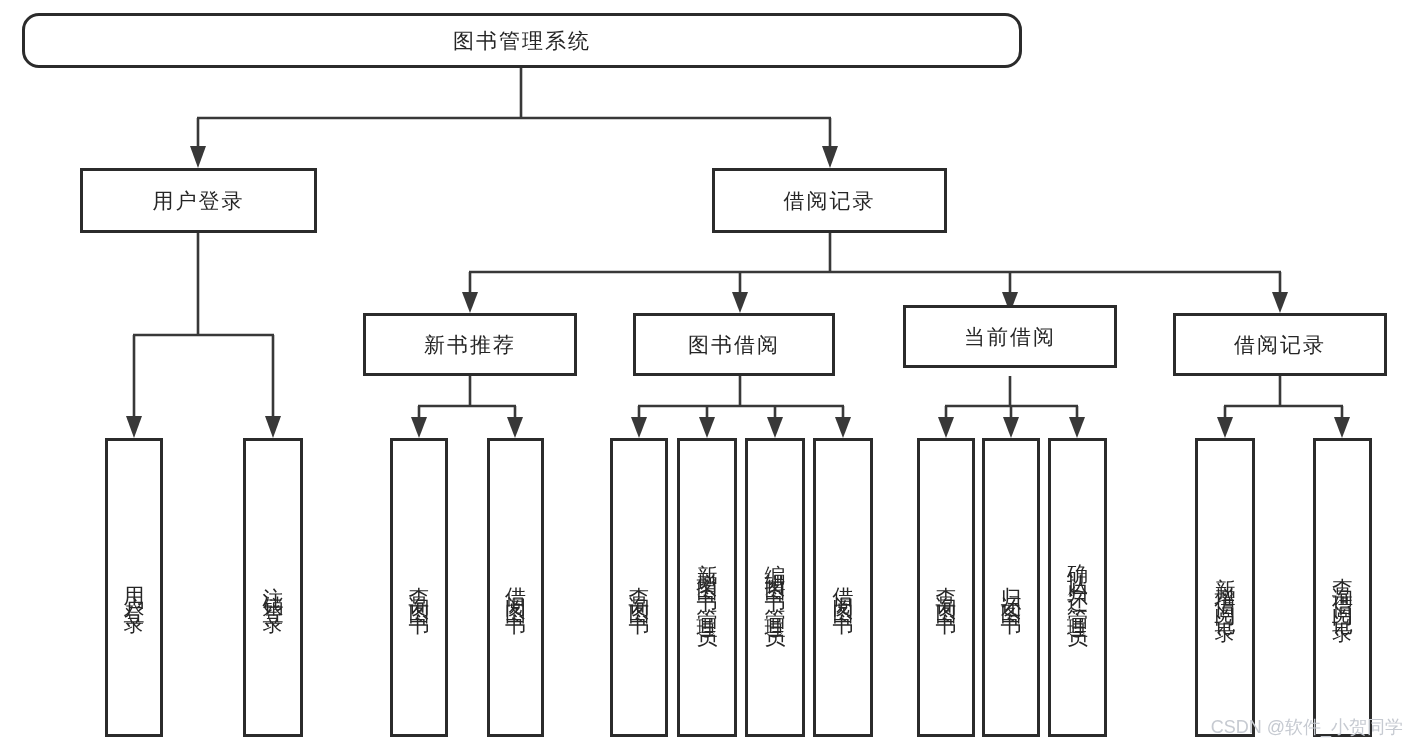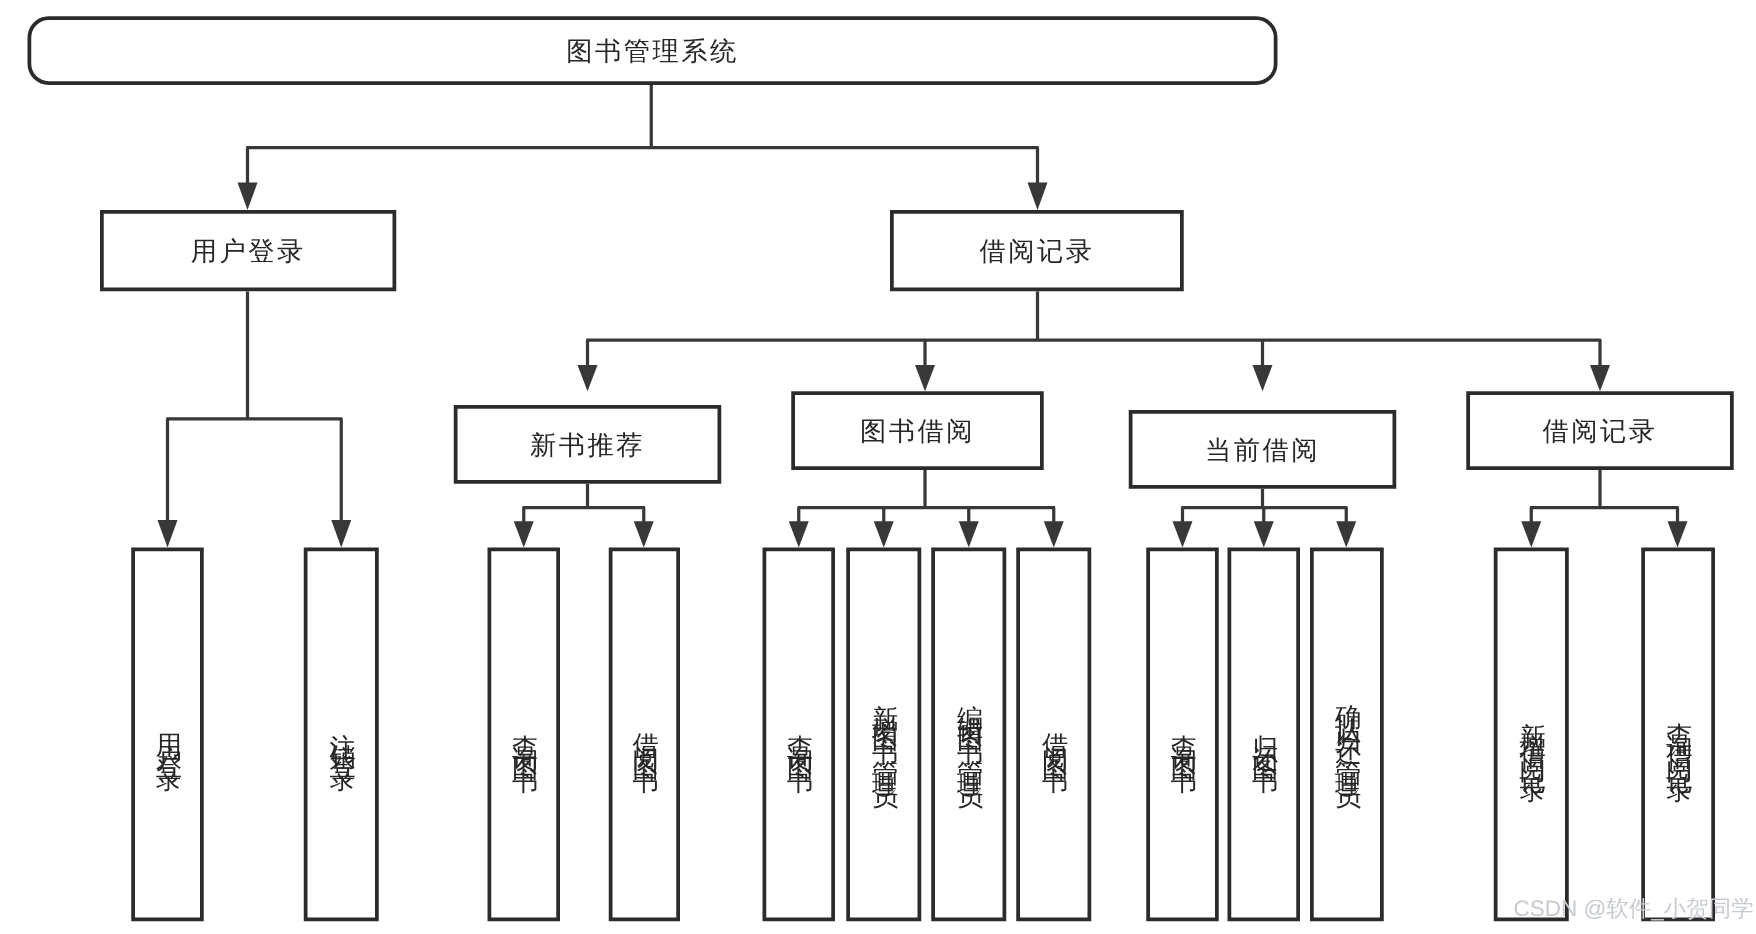--- a/index.html
+++ b/index.html
@@ -117,27 +117,27 @@
     <span class="lbl">图书管理系统</span>
   </div>
 
   <div class="box" style="left:80px;top:168px;width:237px;height:65px;">
     <span class="lbl">用户登录</span>
   </div>
   <div class="box" style="left:712px;top:168px;width:235px;height:65px;">
     <span class="lbl">借阅记录</span>
   </div>
 
-  <div class="box" style="left:363px;top:313px;width:214px;height:63px;margin-top:11px;">
+  <div class="box" style="left:363px;top:313px;width:214px;height:63px;">
     <span class="lbl">新书推荐</span>
   </div>
   <div class="box" style="left:633px;top:313px;width:202px;height:63px;">
     <span class="lbl">图书借阅</span>
   </div>
-  <div class="box" style="left:903px;top:328px;width:214px;height:63px;justify-content:center;">
+  <div class="box" style="left:903px;top:305px;width:214px;height:63px;justify-content:center;">
     <span class="lbl">当前借阅</span>
   </div>
   <div class="box" style="left:1173px;top:313px;width:214px;height:63px;">
     <span class="lbl">借阅记录</span>
   </div>
 
   <div class="box vbox" style="left:105px;top:438px;width:58px;height:299px;">
     <span class="lbl">用户登录</span>
   </div>
   <div class="box vbox" style="left:243px;top:438px;width:60px;height:299px;">

